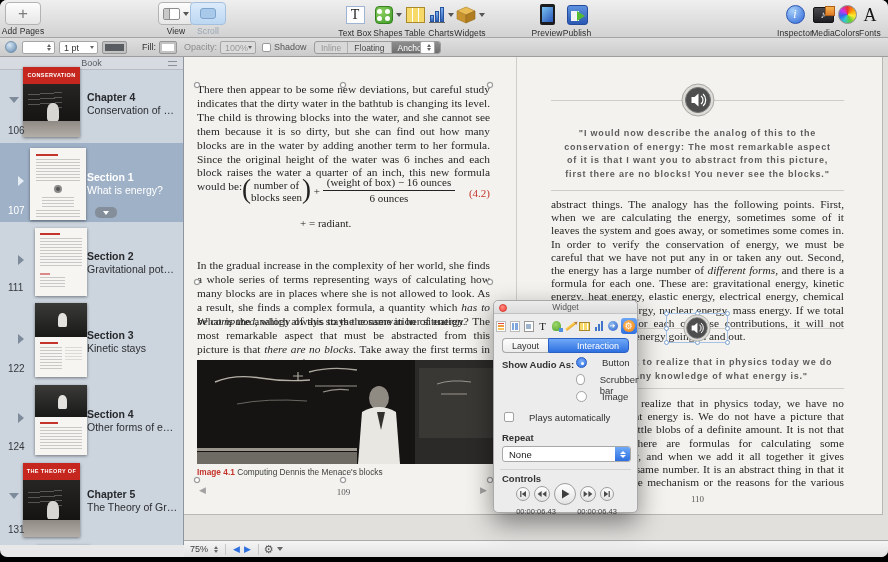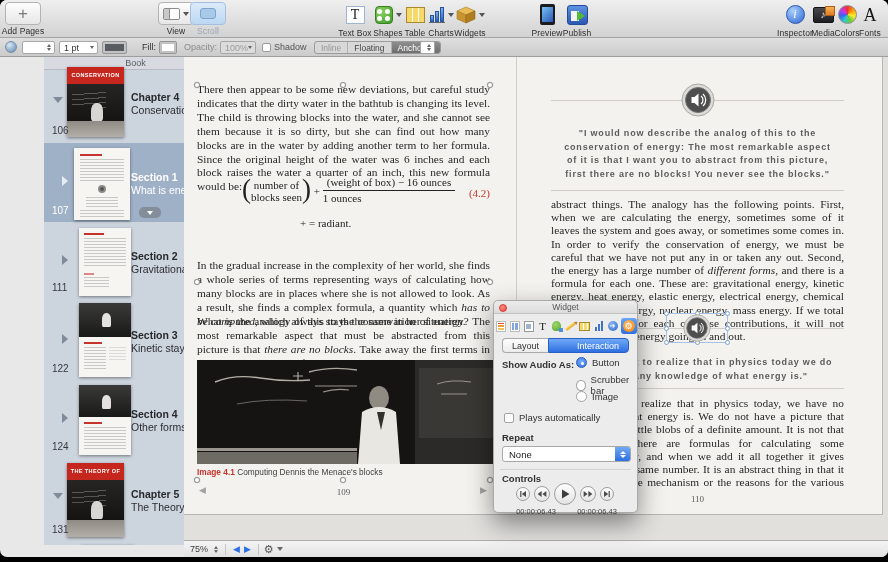--- a/index.html
+++ b/index.html
@@ -58,21 +58,21 @@
   .cwell i { display:block; width:100%; height:100%; }
   .fmt-lbl { top:4px; }
   .fmt-lbl.gray { color:#8d8d8d; }
   .chk { width:9px; height:9px; border:1px solid #9a9a9a; border-radius:2px; background:#fff; display:inline-block; vertical-align:-2px; margin-right:3px; }
   .seg { top:3px; height:13px; display:flex; border:1px solid #9b9b9b; border-radius:3px; overflow:hidden; background:#d8d8d8; }
   .seg span { padding:0 6px; line-height:12px; font-size:8.5px; color:#474747; border-right:1px solid #b0b0b0; }
   .seg span.dis { color:#979797; }
   .seg span.on { background:linear-gradient(#8e8e8e,#6e6e6e); color:#fff; border-right:none; }
 
   
-  .sidebar { position:absolute; top:57px; left:0; width:184px; bottom:12px; background:#ccd4de; border-right:1px solid #8e959e; overflow:hidden;margin-left:44px; }
+  .sidebar { position:absolute; top:57px; left:0; width:184px; bottom:12px; background:#ccd4de; border-right:1px solid #8e959e; overflow:hidden; }
   .sb-header { height:13px; background:#d7dbe1; border-bottom:1px solid #b6bcc4; text-align:center; font-size:9px; color:#585d64; line-height:13px; position:relative; }
   .burger { position:absolute; right:6px; top:4px; width:9px; height:5px; border-top:1px solid #8a8f96; border-bottom:1px solid #8a8f96; }
   .sb-row { position:absolute; left:0; right:0; }
   .sb-row.sel { background:#9fb1c7; }
   .tri-down { width:0; height:0; border-left:5px solid transparent; border-right:5px solid transparent; border-top:6px solid #7e8b9b; position:absolute; }
   .tri-right { width:0; height:0; border-top:5px solid transparent; border-bottom:5px solid transparent; border-left:6px solid #7e8b9b; position:absolute; }
   .tri-right.lt { border-left-color:#e7edf5; }
   .thumb { position:absolute; background:#f6f5f2; box-shadow:0 1px 3px rgba(0,0,0,.45); overflow:hidden; }
   .band { height:17px; background:#c5271e; color:#fff; font-size:5.5px; font-weight:bold; letter-spacing:.4px; text-align:center; line-height:17px; white-space:nowrap; }
   .chphoto { position:absolute; left:0; right:0; top:17px; bottom:0; background:linear-gradient(#262523,#151413 70%,#8f8b84 70%,#b3afa8); }
@@ -97,21 +97,21 @@
     border-bottom:1px solid #b9b7b2; border-right:1px solid #b9b7b2; }
   .split { position:absolute; left:332px; top:0; width:1px; height:458px; background:#d0cec9; }
   .serif { font-family:"Liberation Serif",serif; font-size:11.4px; line-height:13.9px; color:#262626; text-align:justify; }
   .serif .em { font-style:italic; }
   .serif .red { color:#c5342c; }
   .lp, .rp { position:absolute; top:0; height:458px; }
   .lp { left:0; width:332px; } .rp { left:333px; width:366px; }
   .lp .blk, .rp .blk { position:absolute; }
 
   .formula { font-family:"Liberation Serif",serif; font-size:11px; color:#222; }
-  .frac { display:inline-block; vertical-align:middle; line-height:13px; }
+  .frac { display:inline-block; text-align:center; vertical-align:middle; line-height:13px; }
   .frac .n { padding:0 4px 1px; border-bottom:1px solid #222; display:block; }
   .frac .d { display:block; padding-top:1px; }
   .stack { display:inline-block; text-align:center; vertical-align:middle; line-height:12px; }
   .bigp { font-size:27px; font-weight:400; vertical-align:middle; position:relative; top:-1px; }
   .fref { position:absolute; right:0; color:#c5342c; font-family:"Liberation Serif",serif; font-size:11px; }
 
   .caption { font-size:8.3px; color:#3d3d3d; }
   .caption .red { color:#c5342c; font-weight:bold; }
   .pgfoot { font-family:"Liberation Serif",serif; font-size:9px; color:#5a5a5a; text-align:center; }
   .nav-arrow { position:absolute; font-size:9px; color:#a2a2a2; }
@@ -150,21 +150,21 @@
   .ii-chart { display:flex; align-items:flex-end; gap:1px; height:10px; }
   .ii-chart i { width:2px; background:#3f74c9; }
   .ii-link { width:10px; height:10px; border-radius:50%; background:radial-gradient(circle at 35% 30%,#8cb6ef,#2e64cc); color:#fff; font-size:7px; line-height:10px; text-align:center; }
   .ii-sel { width:16px; height:16px; background:linear-gradient(#6aa6f5,#2e6fe0); border-radius:3px; display:flex; align-items:center; justify-content:center; }
   .ii-widget { width:12px; height:12px; border-radius:50%; background:radial-gradient(circle at 38% 32%,#ffb95e,#ec8413); color:#fff; font-size:9px; line-height:12px; text-align:center; }
   .ptabs { position:absolute; top:37px; left:0; right:0; display:flex; justify-content:center; }
   .ptab { height:15px; line-height:14px; font-size:9px; padding:0 9px; border:1px solid #a8a8a8; background:linear-gradient(#fdfdfd,#ececec); color:#333; }
   .ptab:first-child { border-radius:4px 0 0 4px; border-right:none; }
   .ptab.on { border-radius:0 4px 4px 0; background:linear-gradient(#6fa9f7,#2e6fe0); border-color:#2a5fc4; color:#fff;padding-left:28px; }
   .plabel { position:absolute; font-size:9.5px; font-weight:bold; color:#323232; }
-  .pradio { position:absolute; font-size:9.5px; color:#323232; display:flex; align-items:center; gap:5px; }
+  .pradio { position:absolute; font-size:9.5px; color:#323232; display:flex; align-items:flex-start; gap:15px; }
   .rdot { width:11px; height:11px; border-radius:50%; background:#fff; border:1px solid #a2a2a2; }
   .rdot.on { background:radial-gradient(circle at 50% 40%,#7db0f8,#2d6de4); border-color:#2a5cc0; position:relative; }
   .rdot.on:after { content:""; position:absolute; left:3.5px; top:3.5px; width:3px; height:3px; border-radius:50%; background:#fff; }
   .pcheck { width:10px; height:10px; border:1px solid #a2a2a2; border-radius:2px; background:#fff; }
   .pselect { position:absolute; left:8px; width:129px; height:16px; background:#fff; border:1px solid #a8a8a8; border-radius:3px; font-size:9.5px; color:#222; }
   .pselect .val { position:absolute; left:6px; top:2px; }
   .pselect .cap { position:absolute; right:0; top:0; bottom:0; width:15px; border-radius:0 2px 2px 0;
     background:linear-gradient(#6fa9f7,#2e6fe0); display:flex; flex-direction:column; align-items:center; justify-content:center; gap:1px; }
   .pselect .cap .u { width:0;height:0;border-left:3px solid transparent;border-right:3px solid transparent;border-bottom:3.5px solid #fff; }
   .pselect .cap .d { width:0;height:0;border-left:3px solid transparent;border-right:3px solid transparent;border-top:3.5px solid #fff; }
@@ -428,21 +428,21 @@
 
     <div class="lp">
       <div class="blk serif" style="left:13px;top:26px;width:293px">
         <span>There then appear to be some new deviations, but careful study indicates that the dirty water in the bathtub is changing its level. The child is throwing blocks into the water, and she cannot see them because it is so dirty, but she can find out how many blocks are in the water by adding another term to her formula. Since the original height of the water was 6 inches and each block raises the water a quarter of an inch, this new formula would be:</span>
       </div>
 
       <div class="blk formula" style="left:13px;top:112px;width:293px;height:80px">
         <div style="position:absolute;left:45px;top:6px;white-space:nowrap">
           <span class="bigp">(</span><span class="stack"><span>number of</span><br><span>blocks seen</span></span><span class="bigp">)</span>
           <span style="vertical-align:middle"> + </span>
-          <span class="frac"><span class="n">(weight of box) − 16 ounces</span><span class="d">1 ounces</span></span>
+          <span class="frac"><span class="n">(weight of box) − 16 ounces</span><span class="d">6 ounces</span></span>
         </div>
         <span class="fref" style="top:18px">(4.2)</span>
         <div style="position:absolute;left:103px;top:47px;white-space:nowrap">
           <span style="vertical-align:middle">+ </span>
           <span style="vertical-align:middle"> <span>= radiant.</span></span>
         </div>
       </div>
 
       <div class="blk serif" style="left:13px;top:202px;width:293px">
         <span>In the gradual increase in the complexity of her world, she finds a whole series of terms representing ways of calculating how many blocks are in places where she is not allowed to look. As a result, she finds a complex formula, a quantity which </span><span class="em">has to be computed</span><span>, which always stays the same in her situation.</span>

